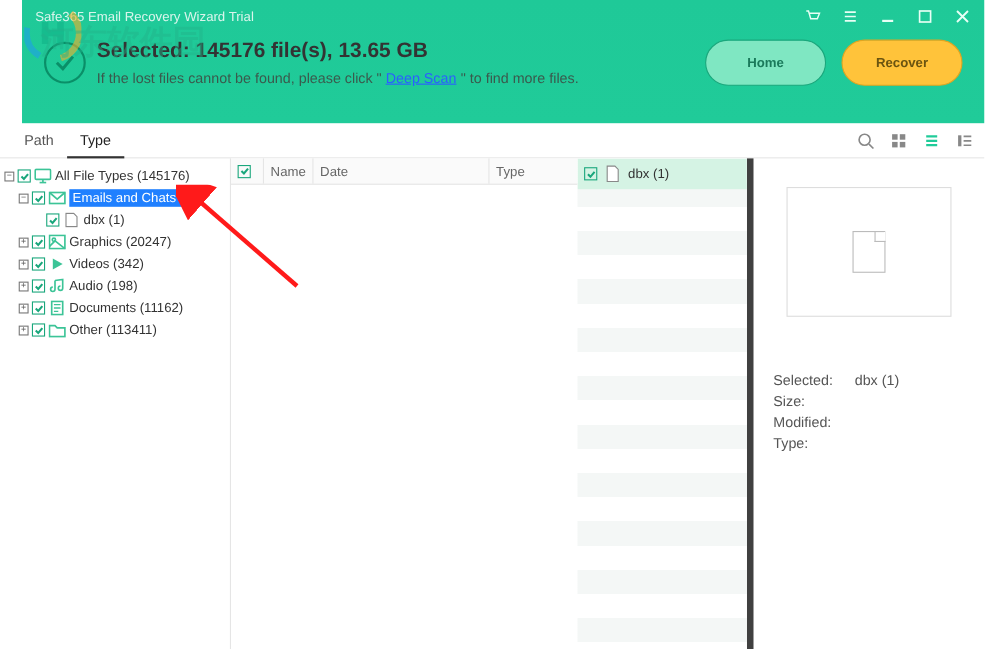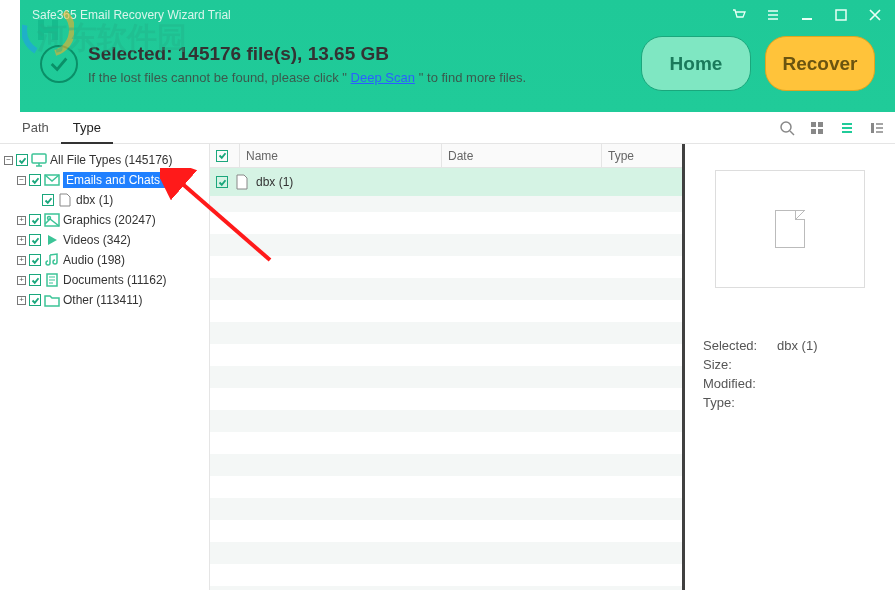--- a/index.html
+++ b/index.html
@@ -15,21 +15,21 @@
 
 .info-row { display: flex; align-items: center; padding: 6px 20px 0 20px; }
 .check-circle { width: 38px; height: 38px; border: 2px solid #0a8f68; border-radius: 50%; display: flex; align-items: center; justify-content: center; margin-right: 10px; }
 .check-circle svg { width: 22px; height: 22px; stroke: #0a8f68; fill: none; stroke-width: 3; }
 .info-text { flex: 1; color: #2c4a3e; }
 .sel-line { font-weight: bold; font-size: 19px; color: #333; }
 .hint-line { font-size: 14px; color: #3a5a4d; margin-top: 4px; }
 .deep-scan { color: #2b5fff; text-decoration: underline; cursor: pointer; }
 
 .hdr-btns { display: flex; gap: 14px; margin-left: 10px; }
-.hdr-btn { height: 55px; min-width: 110px; border-radius: 21px; display: flex; align-items: center; justify-content: center; font-size: 19px; font-weight: 600; cursor: pointer; border: 1px solid; }
+.hdr-btn { height: 42px; min-width: 110px; border-radius: 21px; display: flex; align-items: center; justify-content: center; font-size: 12px; font-weight: 600; cursor: pointer; border: 1px solid; }
 .btn-home { background: #7fe7c2; border-color: #1aa77c; color: #1a7a5b; }
 .btn-recover { background: #ffc33a; border-color: #e0a520; color: #6b5410; }
 
 .watermark { position: absolute; top: 18px; left: 17px; font-size: 30px; font-weight: bold; color: #22b38a; opacity: 0.45; pointer-events: none; }
 .wm-logo { position: absolute; top: 4px; left: 2px; width: 52px; height: 52px; opacity: 0.6; }
 
 
 .toolbar { height: 32px; border-bottom: 1px solid #e5e5e5; display: flex; align-items: center; padding: 0 10px; }
 .tab { padding: 0 12px; height: 32px; line-height: 32px; color: #555; cursor: pointer; }
 .tab.active { border-bottom: 2px solid #333; color: #222; }
@@ -44,21 +44,21 @@
 .exp { width: 9px; height: 9px; border: 1px solid #777; display: flex; align-items: center; justify-content: center; font-size: 8px; line-height: 8px; color: #555; flex-shrink: 0; }
 .exp.empty { border: none; }
 .cb { width: 12px; height: 12px; border: 1px solid #1aa77c; display: flex; align-items: center; justify-content: center; flex-shrink: 0; }
 .cb svg { width: 9px; height: 9px; stroke: #1aa77c; fill: none; stroke-width: 2.5; }
 .node-icon { width: 16px; height: 14px; flex-shrink: 0; }
 .node-label { font-size: 12px; color: #333; }
 .tree-row.selected .node-label { background: #2080ff; color: #fff; padding: 1px 3px; }
 .ind1 { padding-left: 13px; }
 .ind2 { padding-left: 26px; }
 
-.list-pane { flex: 1; border-right: 3px solid #404040; position: relative; display: flex; flex-direction: column; }
+.list-pane { flex: 1; border-right: 6px solid #404040; position: relative; display: flex; }
 .list-header { display: flex; height: 24px; background: #fafafa; border-bottom: 1px solid #e5e5e5; align-items: center; }
 .col { padding: 0 6px; font-size: 12px; color: #666; border-right: 1px solid #e5e5e5; height: 100%; display: flex; align-items: center; }
 .col-check { width: 30px; }
 .col-name { flex: 1; }
 .col-date { width: 160px; }
 .col-type { width: 80px; border-right: none; }
 .list-body { flex: 1; overflow: auto; background: repeating-linear-gradient(180deg, #fff 0 22px, #f4f7f6 22px 44px); }
 .list-row { display: flex; height: 28px; align-items: center; padding: 0 6px; background: #d5f3e4; }
 .list-row .file-icon { width: 16px; height: 16px; margin: 0 6px; }
 .list-row .fname { font-size: 12px; color: #333; }

